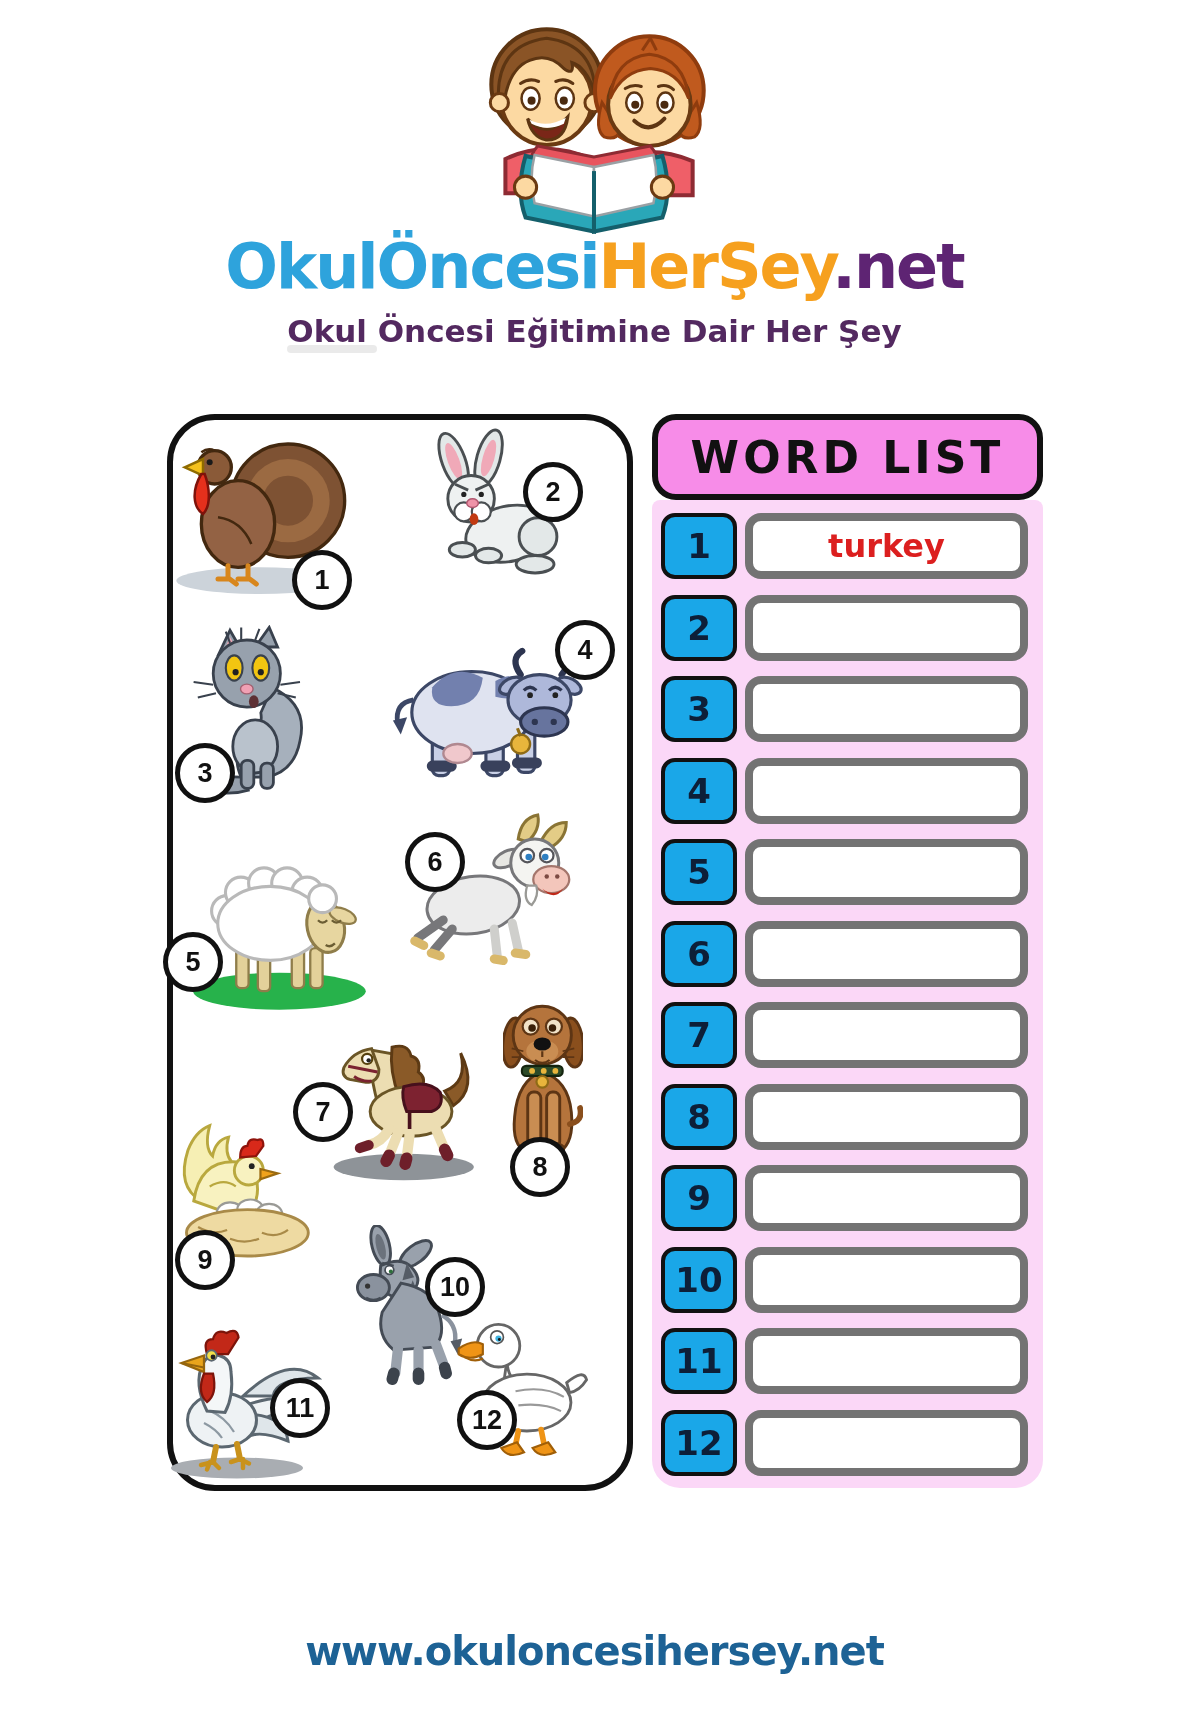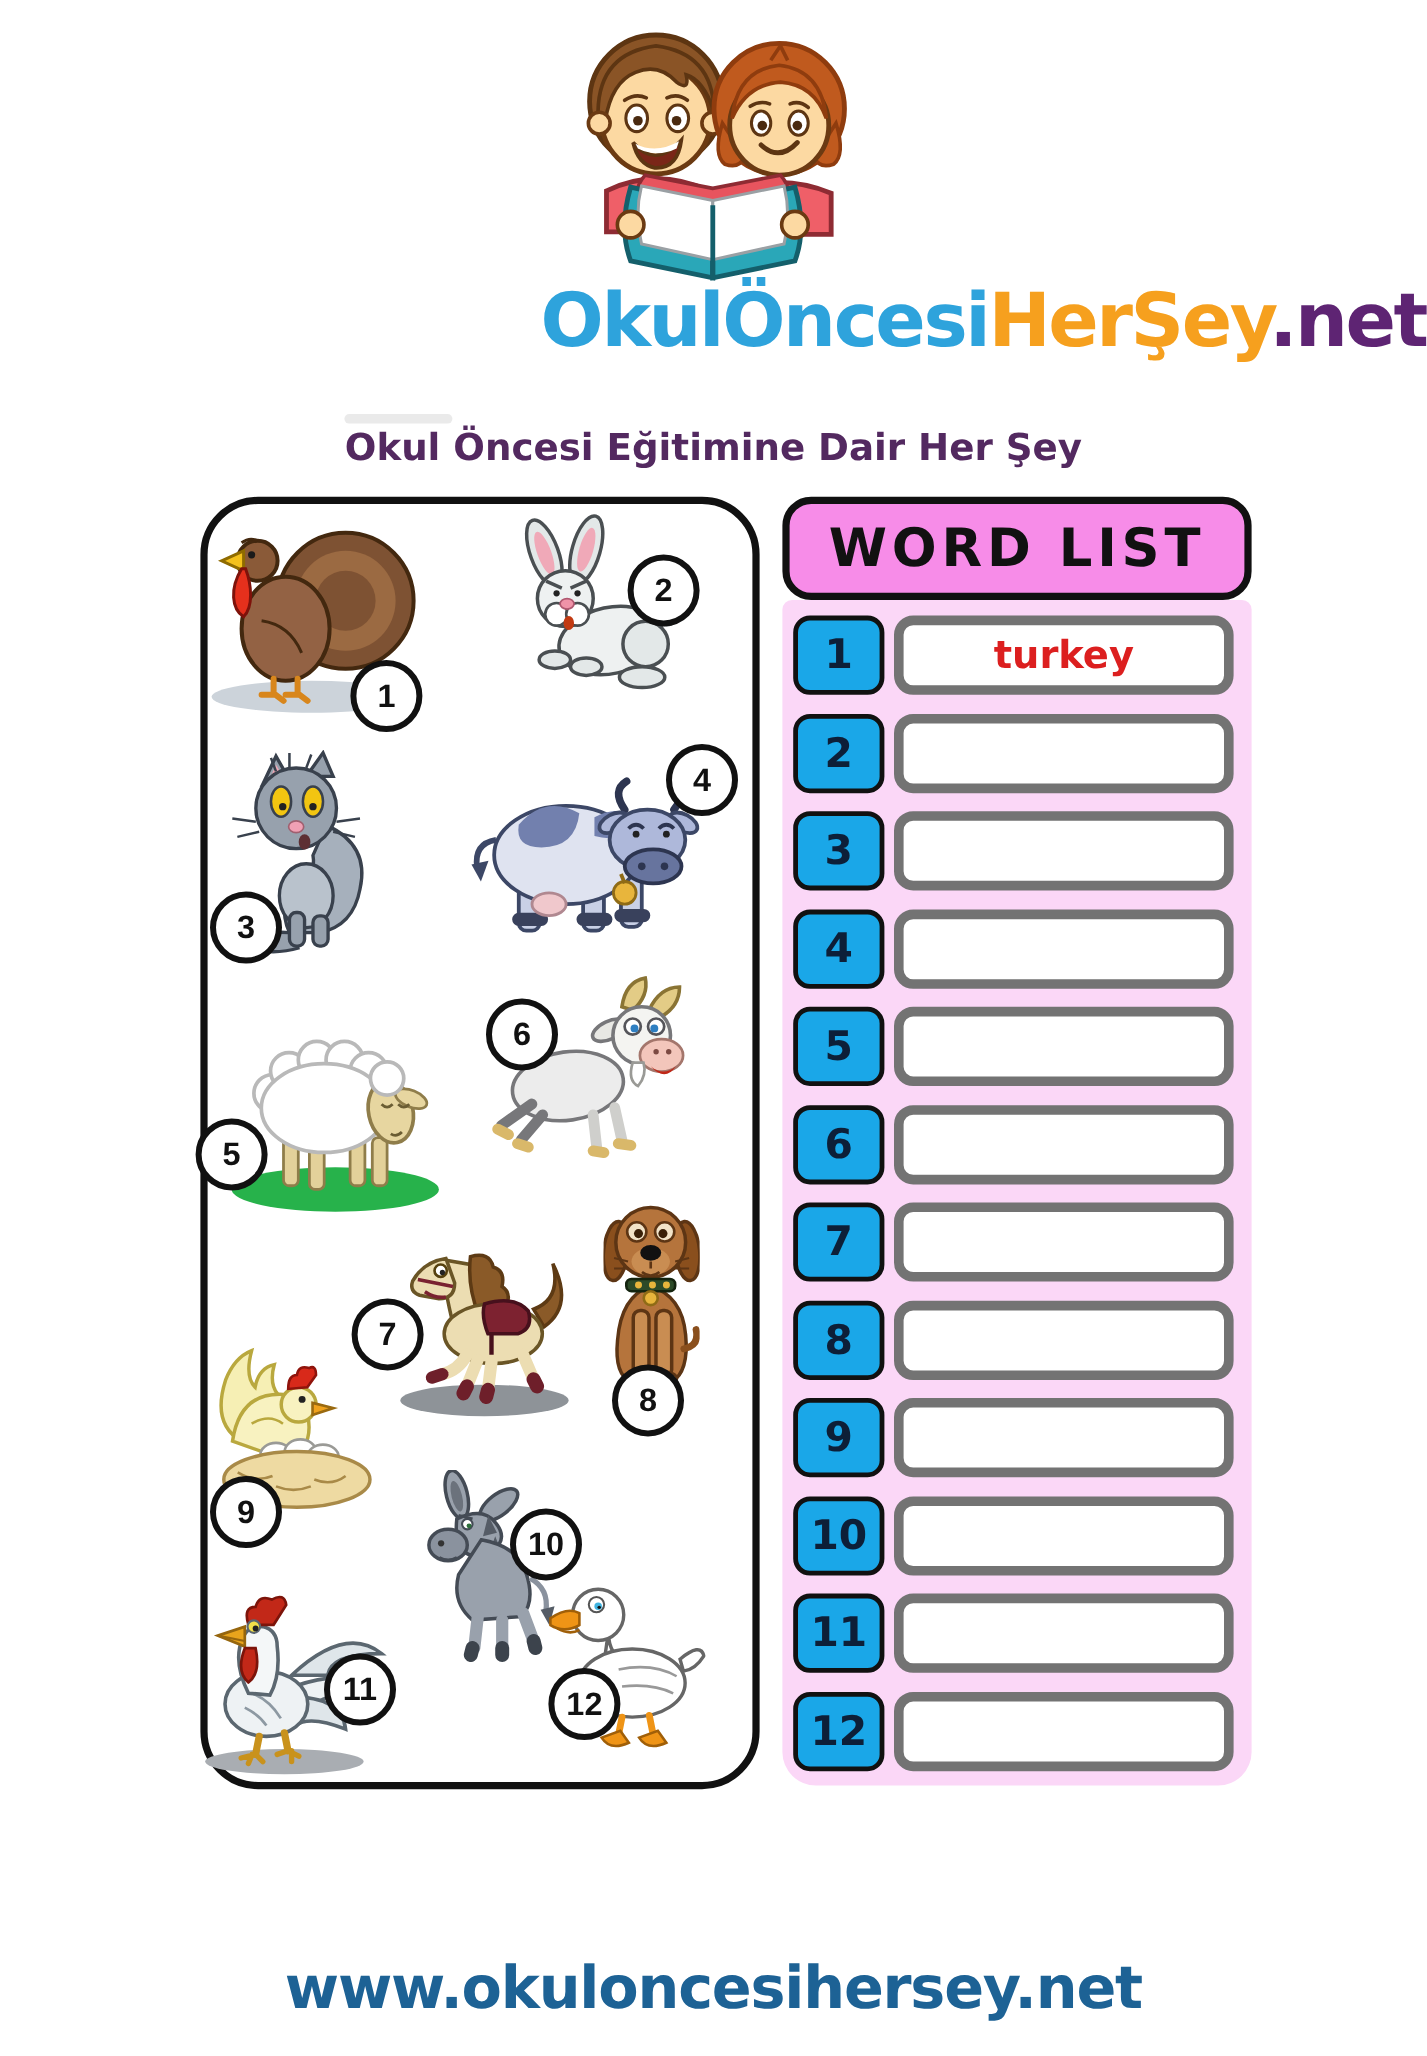--- a/index.html
+++ b/index.html
@@ -1,27 +1,27 @@
 <!DOCTYPE html>
 <html><head>
 <meta charset="utf-8">
 <style>
   html,body{margin:0;padding:0;background:#fff;}
   .page{position:relative;width:1189px;height:1713px;background:#ffffff;overflow:hidden;
         font-family:"DejaVu Sans","Liberation Sans",sans-serif;}
 
   
   .logo{position:absolute;left:443px;top:6px;width:302px;height:228px;}
-  .brand-title{position:absolute;left:0;top:230px;width:100%;text-align:right;
+  .brand-title{position:absolute;left:0;top:230px;width:100%;text-align:center;
                font-weight:bold;font-size:62px;letter-spacing:-2px;white-space:nowrap;}
   .brand-title .t-blue{color:#2ea3dc;}
   .brand-title .t-orange{color:#f6a01e;}
   .brand-title .t-purple{color:#5e2473;}
   .brand-tagline{position:absolute;left:0;top:313px;width:100%;text-align:center;
-                 font-weight:bold;font-size:31px;color:#532960;white-space:nowrap;margin-top:42px;}
+                 font-weight:bold;font-size:31px;color:#532960;white-space:nowrap;}
   .smudge{position:absolute;left:287px;top:345px;width:90px;height:8px;background:#d8d8d8;
           border-radius:4px;opacity:.55;}
 
   
   .animal-panel{position:absolute;left:167px;top:414px;width:466px;height:1077px;
                 background:#fff;border:6px solid #111;border-radius:48px;box-sizing:border-box;}
   .animal{position:absolute;}
   .animal svg{width:100%;height:100%;display:block;}
   .badge{position:absolute;width:60px;height:60px;box-sizing:border-box;background:#fff;
          border:5px solid #111;border-radius:50%;display:flex;align-items:center;justify-content:center;
@@ -38,21 +38,21 @@
   .wl-row{display:flex;gap:8px;flex:0 0 auto;}
   .wl-num{width:76px;height:66px;box-sizing:border-box;background:#1aa7e8;border:4px solid #111;
           border-radius:14px;display:flex;align-items:center;justify-content:center;
           font-size:34px;font-weight:bold;color:#0d1f38;}
   .wl-box{width:283px;height:66px;box-sizing:border-box;background:#fff;border:8px solid #737373;
           border-radius:16px;display:flex;align-items:center;justify-content:center;
           font-size:32px;font-weight:bold;color:#dc1f1f;}
 
   
   .site-url{position:absolute;left:0;top:1628px;width:100%;text-align:center;
-            font-weight:bold;font-size:49px;color:#1d6295;letter-spacing:-1px;}
+            font-weight:bold;font-size:40px;color:#1d6295;letter-spacing:-1px;}
 </style>
 </head>
 <body>
 
 <div class="page">
 
   <div class="logo">
     <svg viewBox="0 0 300 230">
 
       <circle cx="103" cy="78" r="55" fill="#8a5426" stroke="#5d3512" stroke-width="4"></circle>

